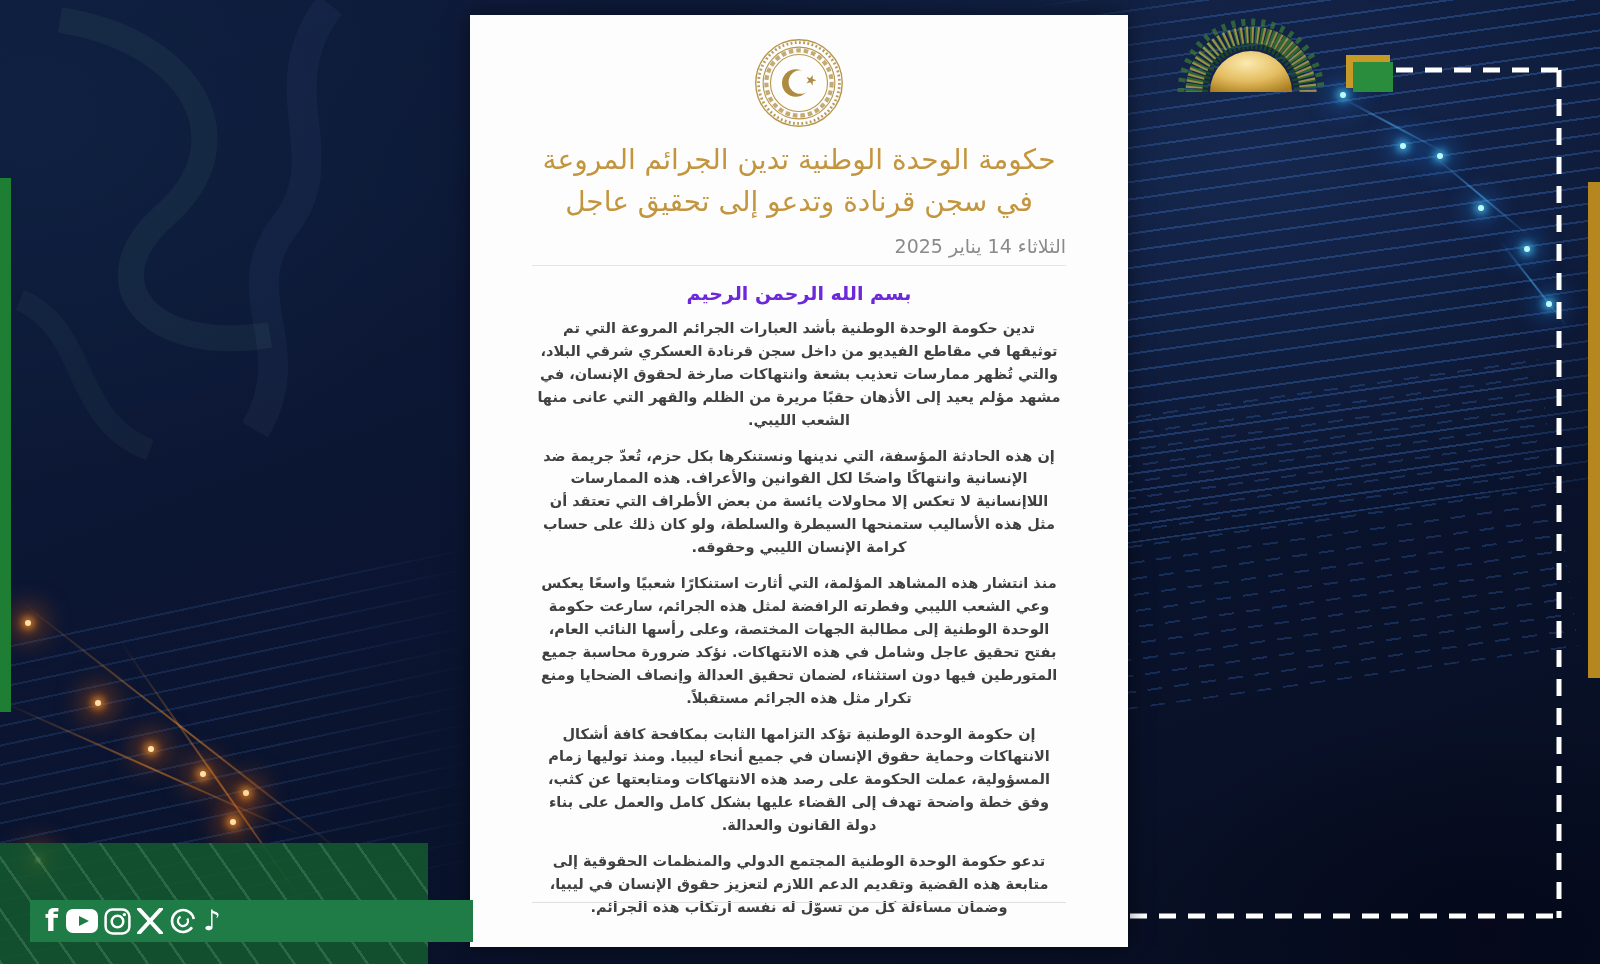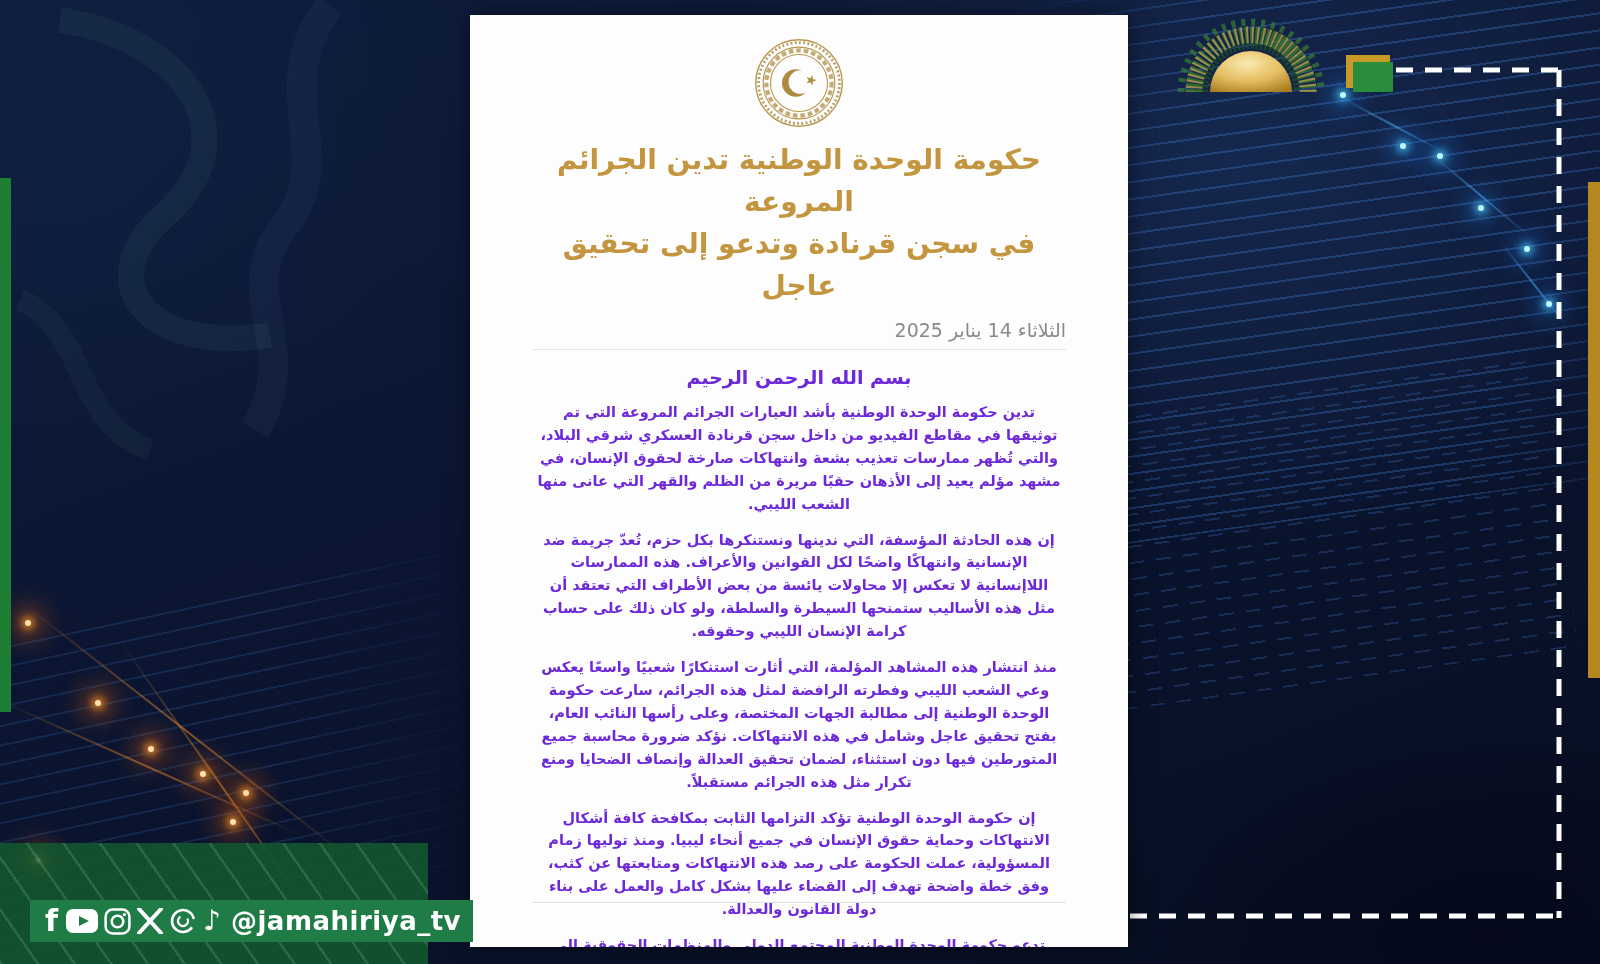--- a/index.html
+++ b/index.html
@@ -37,25 +37,25 @@
   
   .green-edge-bar{position:absolute;left:0;top:178px;width:11px;height:534px;background:#1e7e33;}
   .gold-edge-bar{position:absolute;left:1588px;top:182px;width:12px;height:496px;background:#b5871e;}
   .gold-square{position:absolute;left:1346px;top:55px;width:44px;height:33px;background:#c79a27;}
   .green-square{position:absolute;left:1353px;top:62px;width:40px;height:30px;background:#2a8d3e;}
   
   .doc{position:absolute;left:470px;top:15px;width:658px;height:932px;background:#fdfdfd;
     box-shadow:0 0 20px rgba(0,0,0,.5);direction:rtl;box-sizing:border-box;
     padding:22px 62px 0;overflow:hidden;}
   .seal{display:block;margin:0 auto;width:92px;height:92px;}
-  .doc-title{margin:10px 0 0;text-align:center;color:#c3953e;font-size:28px;font-weight:700;line-height:42px;}
+  .doc-title{margin:10px 0 0;text-align:center;color:#c3953e;font-size:28px;font-weight:400;line-height:42px;}
   .doc-date{margin-top:12px;text-align:right;color:#8a8a8a;font-size:19px;}
   .date-rule{border-bottom:1.5px solid #e4e4e4;margin-top:8px;}
   .basmala{margin-top:16px;text-align:center;font-size:19px;font-weight:800;color:#6d28d9;}
-  .doc p.body{margin:13px 5px 0;font-size:14.5px;font-weight:600;color:#6d28d9;line-height:1.58;text-align:center;}
+  .doc p.body{margin:13px 5px 0;font-size:14.5px;font-weight:600;color:#404040;line-height:1.58;text-align:center;}
   .end-rule{position:absolute;left:62px;right:62px;bottom:44px;border-bottom:1.5px solid #e0e0e0;}
   
   .social-panel{position:absolute;left:0;top:843px;width:428px;height:121px;
     background:rgba(19,88,47,.88);
     background-image:repeating-linear-gradient(55deg, rgba(180,230,200,.16) 0 2.5px, transparent 2.5px 30px);}
   .social-bar{position:absolute;left:30px;top:900px;width:443px;height:42px;background:#1f7c46;
     display:flex;align-items:center;gap:6px;padding:0 13px;box-sizing:border-box;color:#fff;}
   .social-bar .glyph{font-weight:700;color:#fff;line-height:1;}
   .handle{font-size:26px;font-weight:700;letter-spacing:.5px;margin-left:4px;white-space:nowrap;}
   .icon{display:inline-flex;align-items:center;justify-content:center;}
@@ -176,14 +176,13 @@
         <path d="M2 1 L24 25 M24 1 L2 25" stroke="#ffffff" stroke-width="4" stroke-linecap="round" fill="none"></path>
       </svg>
   </span>
   <span class="icon">
     <svg width="28" height="28" viewBox="0 0 28 28">
         <circle cx="14" cy="14" r="11" fill="none" stroke="#ffffff" stroke-width="2.6" stroke-dasharray="60 10" transform="rotate(35 14 14)"></circle>
         <circle cx="14" cy="14" r="5" fill="none" stroke="#ffffff" stroke-width="2.4" stroke-dasharray="23 9" transform="rotate(-30 14 14)"></circle>
       </svg>
   </span>
   <span class="glyph icon" style="font-size:28px;">♪</span>
-  <span class="handle">@jamahiriya_tv</span>
 </div>
 
 </body></html>

